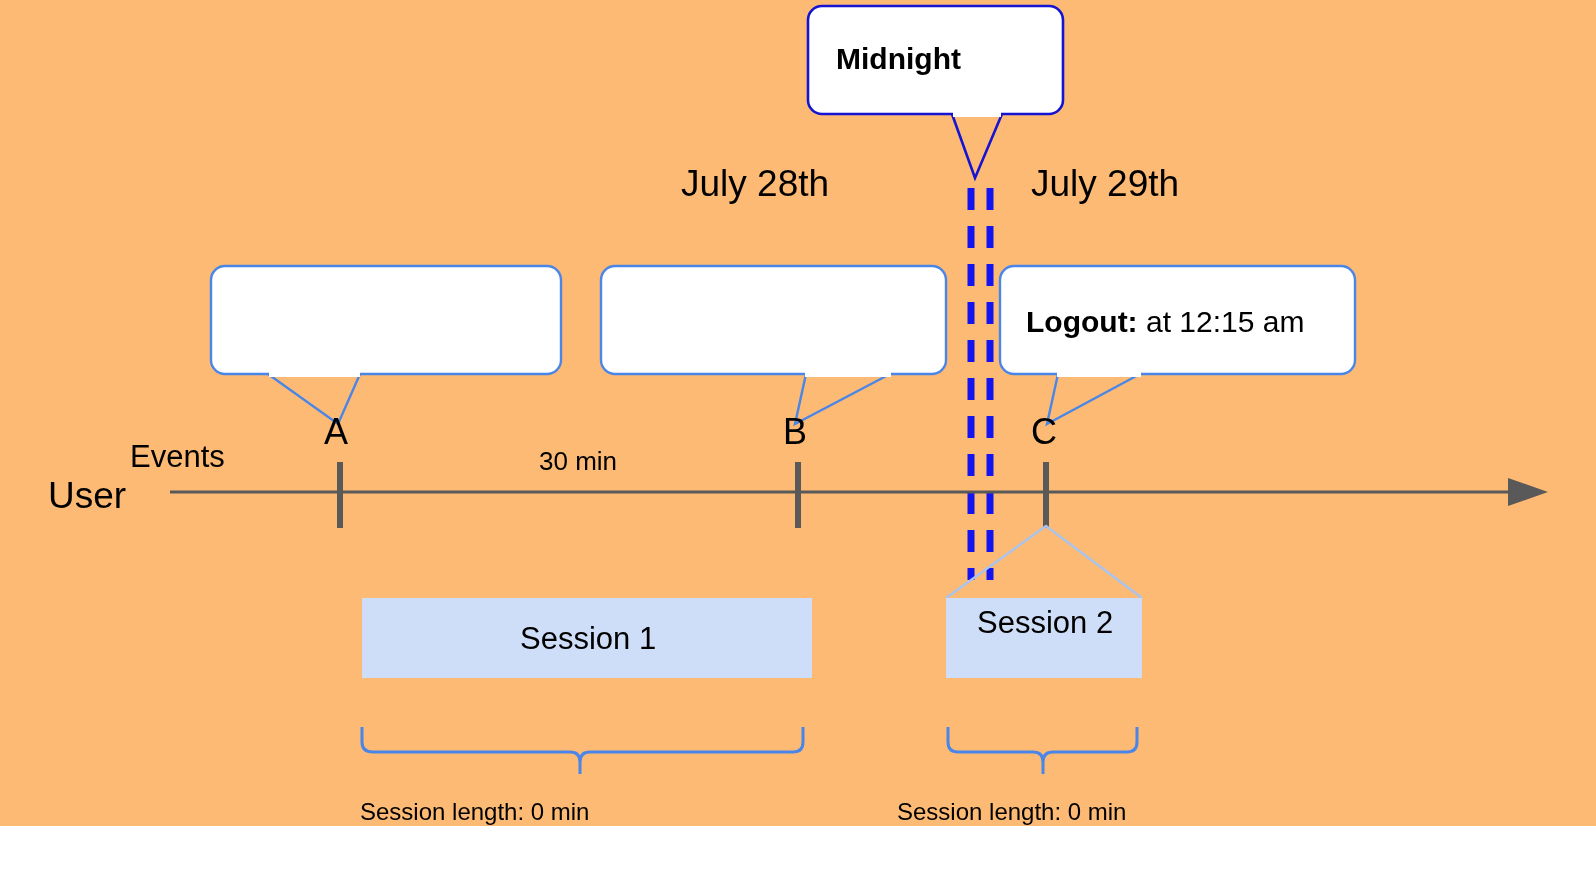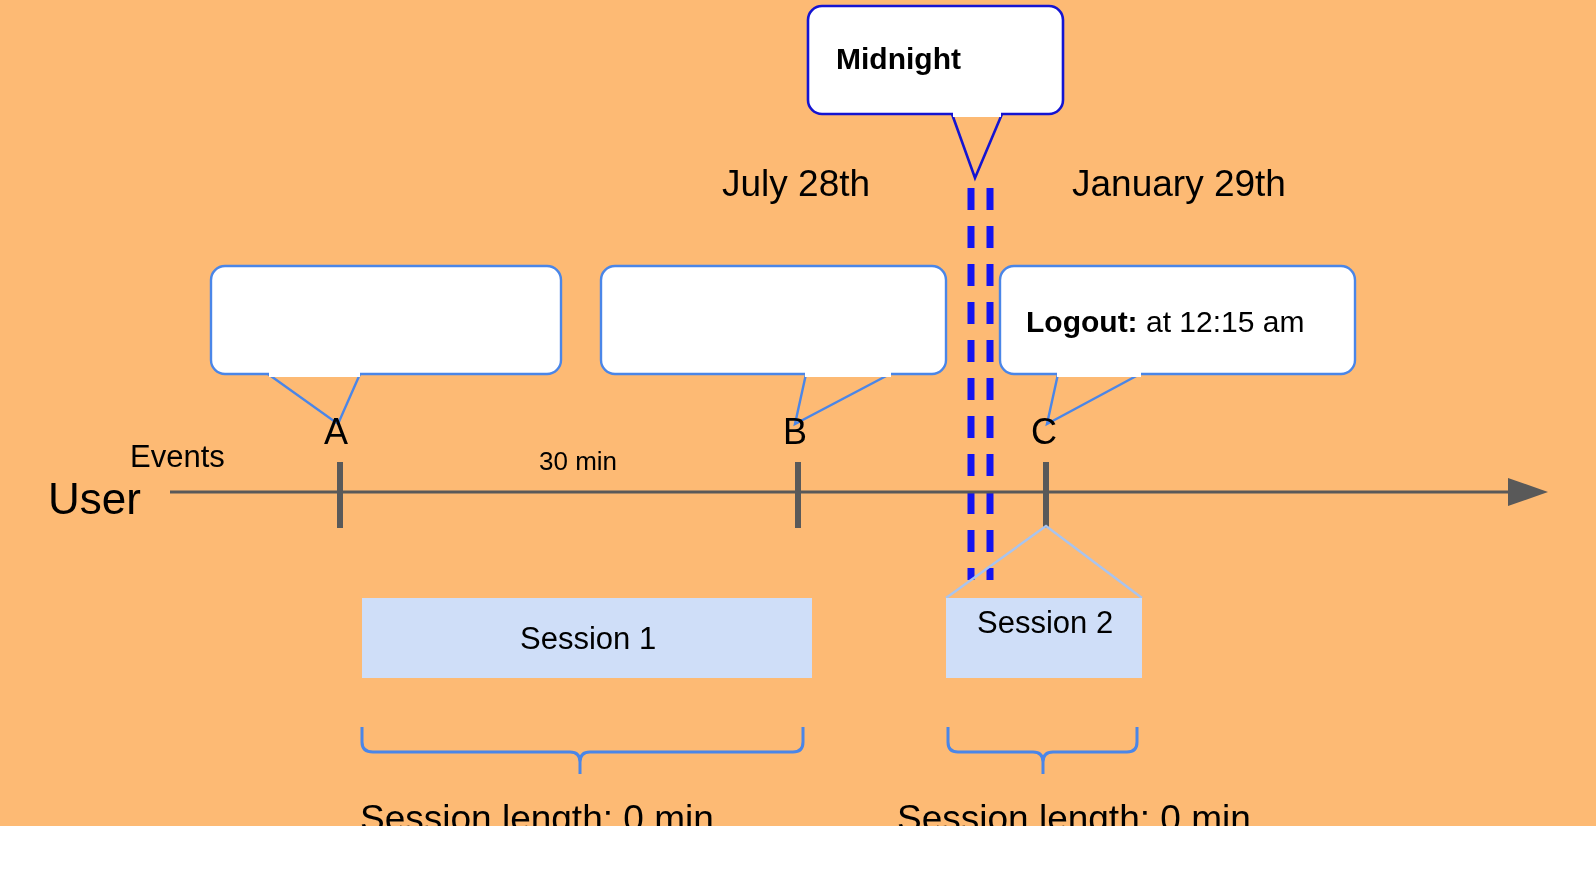--- a/index.html
+++ b/index.html
@@ -26,27 +26,27 @@
     height: 870px;
     pointer-events: none;
   }
   .lbl {
     position: absolute;
     white-space: nowrap;
     line-height: 1;
   }
 
   
-  .t-user        { font-size: 44px; }
+  .t-user        { font-size: 37px; }
   .t-events      { font-size: 31px; }
-  .t-date        { font-size: 37px; margin-left: 41px; }
+  .t-date        { font-size: 37px; }
   .t-marker      { font-size: 36px; }
   .t-30min       { font-size: 26px; }
   .t-session     { font-size: 31px; }
-  .t-sesslen     { font-size: 37px; }
+  .t-sesslen     { font-size: 24px; }
   .t-callout     { font-size: 30px; }
   .t-callout b   { font-weight: bold; }
   .t-midnight    { font-size: 30px; font-weight: bold; }
 </style>
 </head>
 <body>
 
 <div id="canvas">
 
   <svg class="layer" viewBox="0 0 1596 870">
@@ -119,21 +119,21 @@
                L 1043,762 Q 1043,752 1053,752
                L 1127,752 Q 1137,752 1137,742
                L 1137,727"></path>
     </g>
 
   </svg>
 
   <div class="lbl t-midnight" style="left:836px; top:44px;">Midnight</div>
 
   <div class="lbl t-date" style="left:681px; top:165px;">July 28th</div>
-  <div class="lbl t-date" style="left:1031px; top:165px;">January 29th</div>
+  <div class="lbl t-date" style="left:1031px; top:165px;">July 29th</div>
 
 
 
   <div class="lbl t-callout" style="left:1026px; top:307px;">
     <b>Logout:</b><span> at 12:15 am</span>
   </div>
 
   <div class="lbl t-events" style="left:130px; top:441px;">Events</div>
 
   <div class="lbl t-marker" style="left:324px; top:414px;">A</div>

